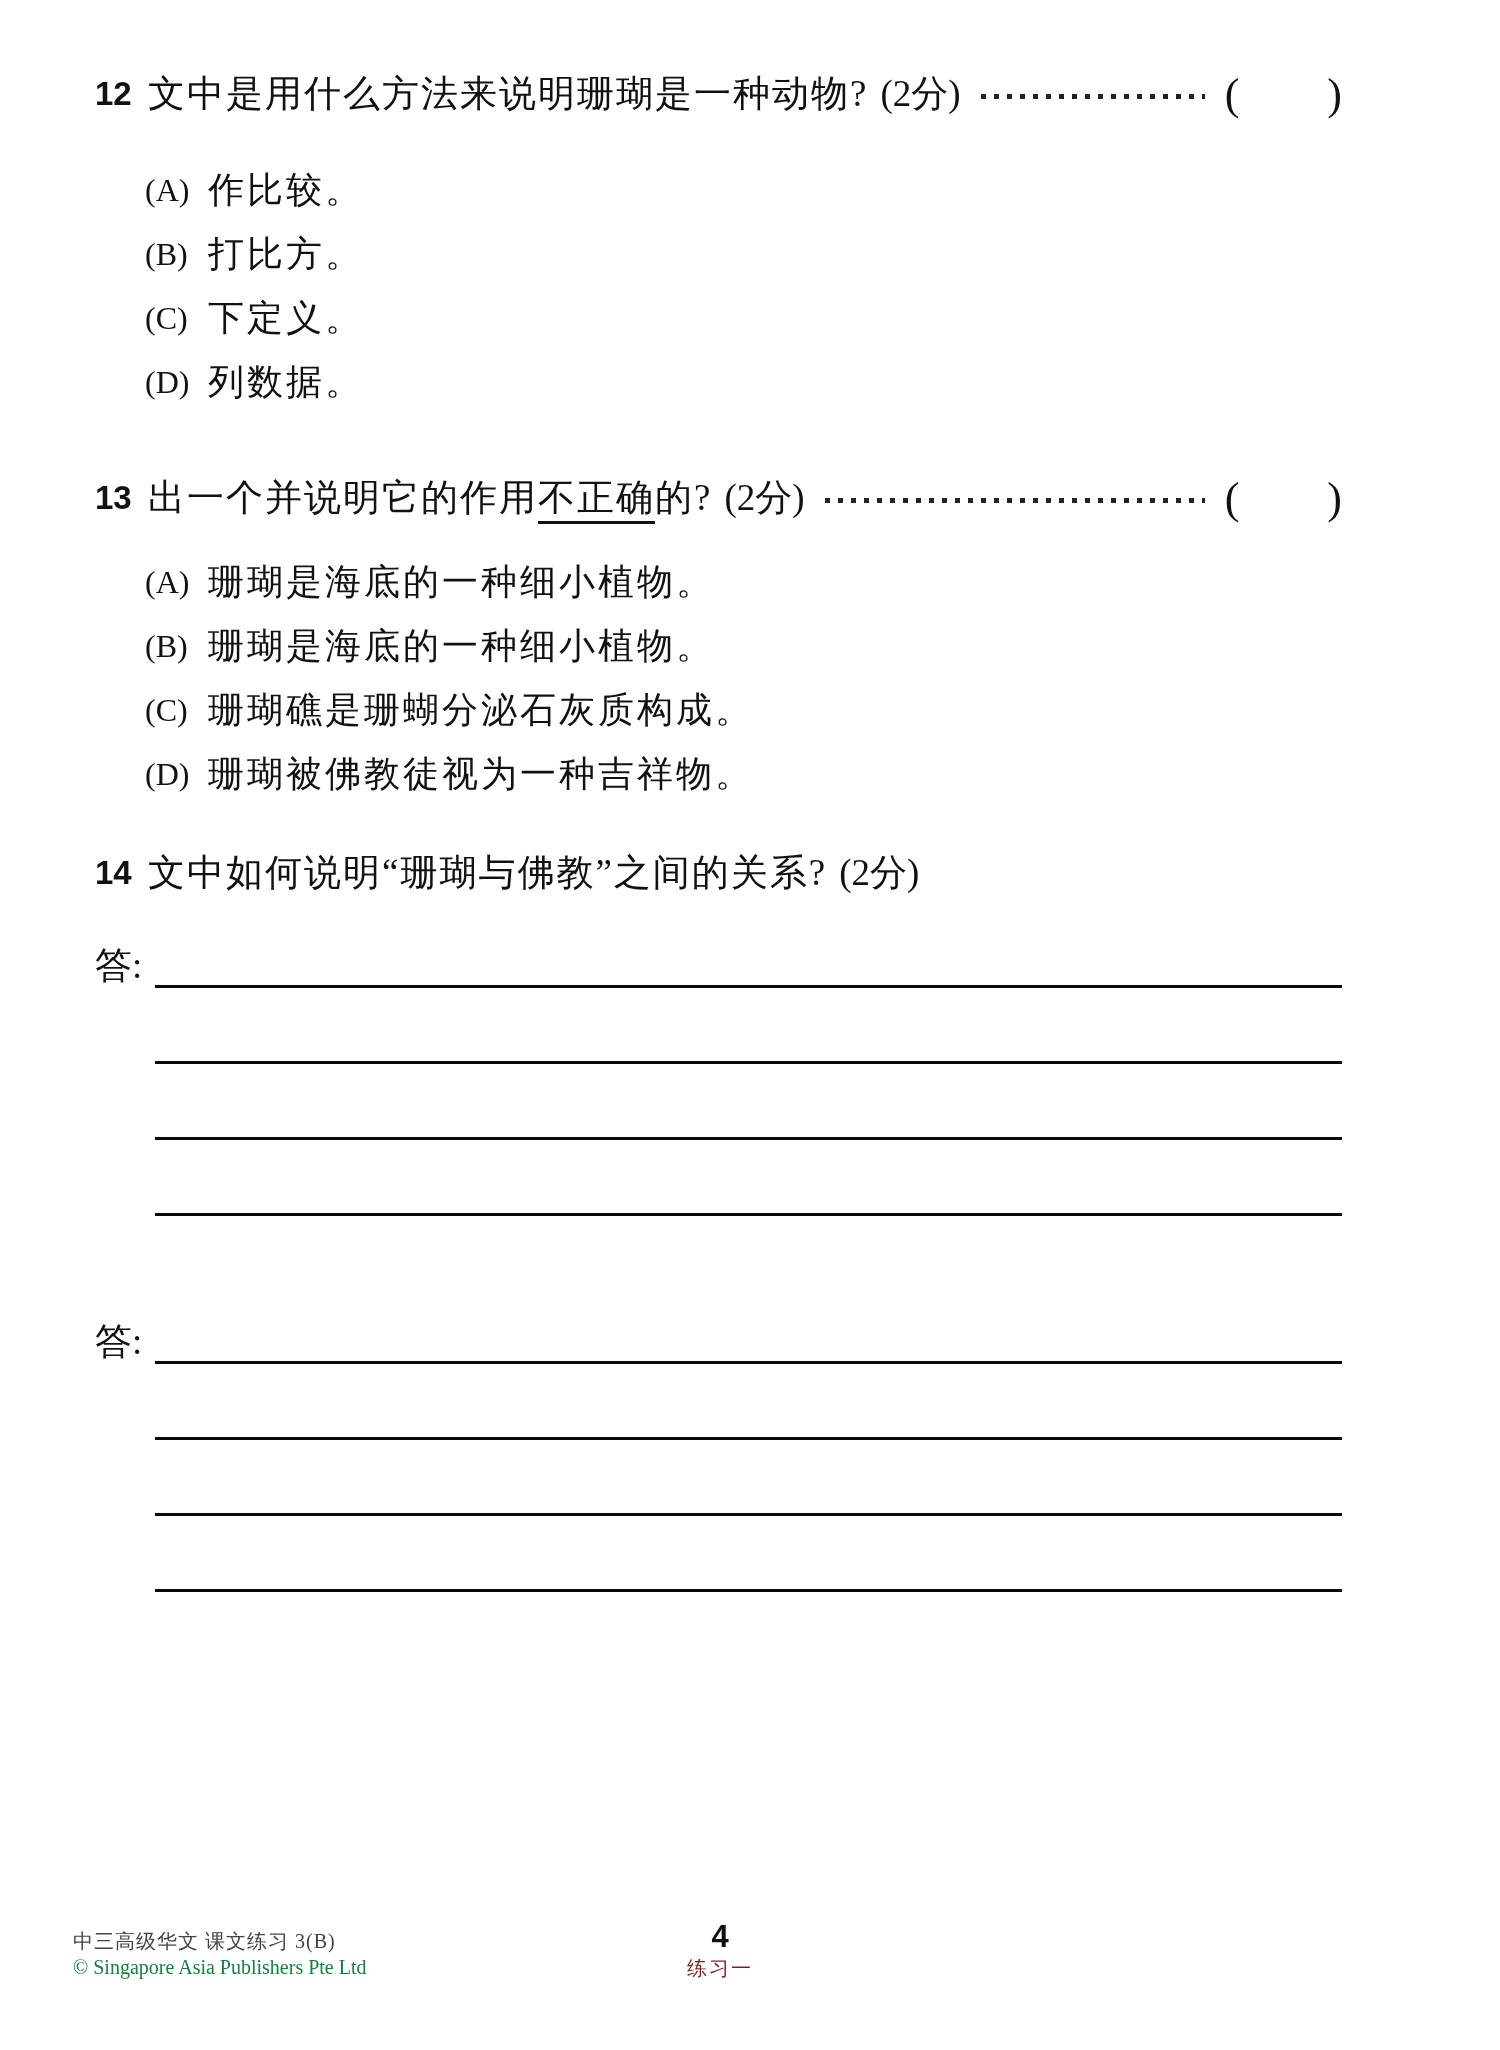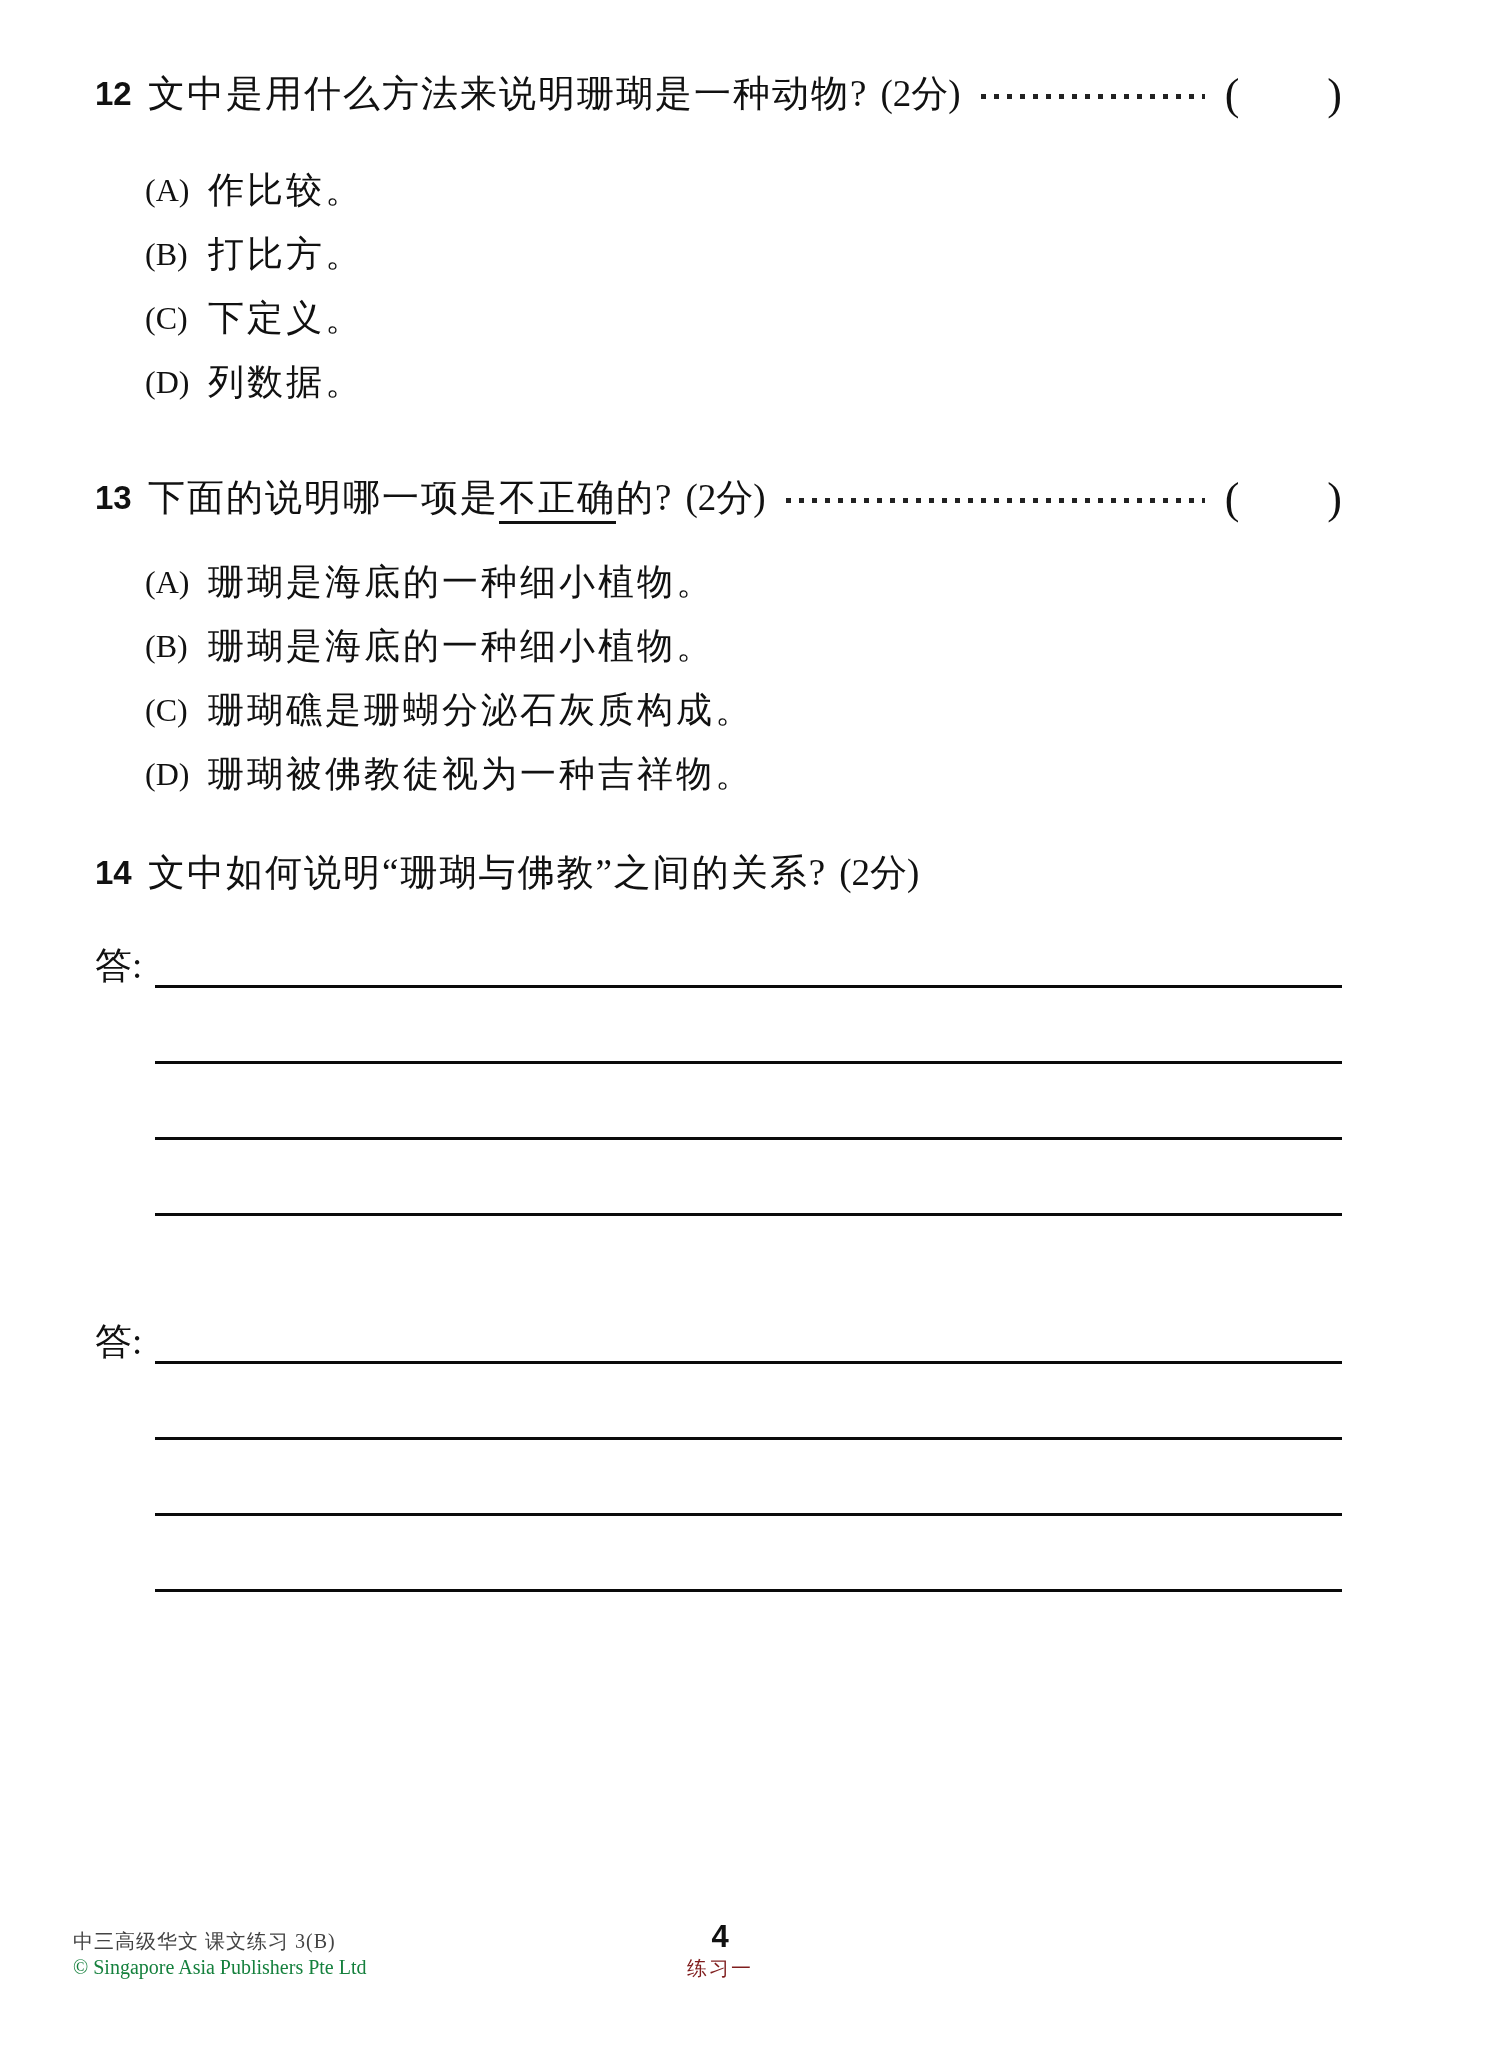--- a/index.html
+++ b/index.html
@@ -93,21 +93,21 @@
       <div class="opt">
         <span class="olabel">(D)</span>
         <span class="otext">列数据。</span>
       </div>
     </div>
   </section>
 
   <section class="qsec q13">
     <div class="qhead">
       <span class="qnum">13</span>
-      <span class="qtext"><span>下面的说明哪一项是</span><span class="ul-target">不正确</span><span>的?</span><span class="marks">(2分)</span></span>
+      <span class="qtext"><span>出一个并说明它的作用</span><span class="ul-target">不正确</span><span>的?</span><span class="marks">(2分)</span></span>
       <span class="dots"></span>
       <span class="brkt"><span>(</span><span class="brkt-gap"></span><span>)</span></span>
     </div>
     <div class="opts">
       <div class="opt">
         <span class="olabel">(A)</span>
         <span class="otext">珊瑚是海底的一种细小植物。</span>
       </div>
       <div class="opt">
         <span class="olabel">(B)</span>

